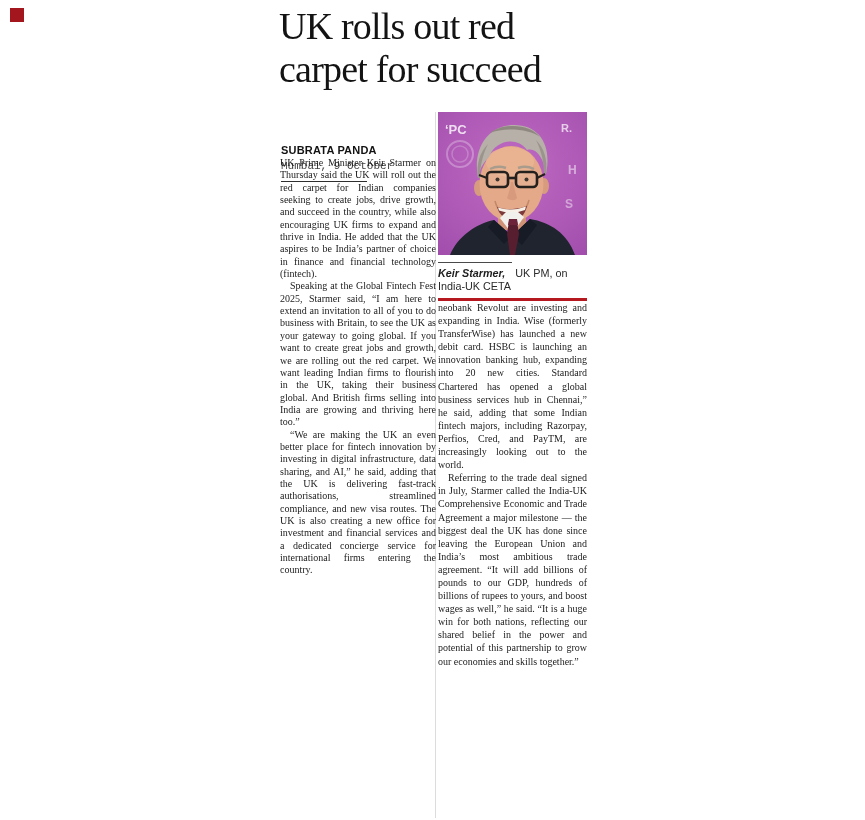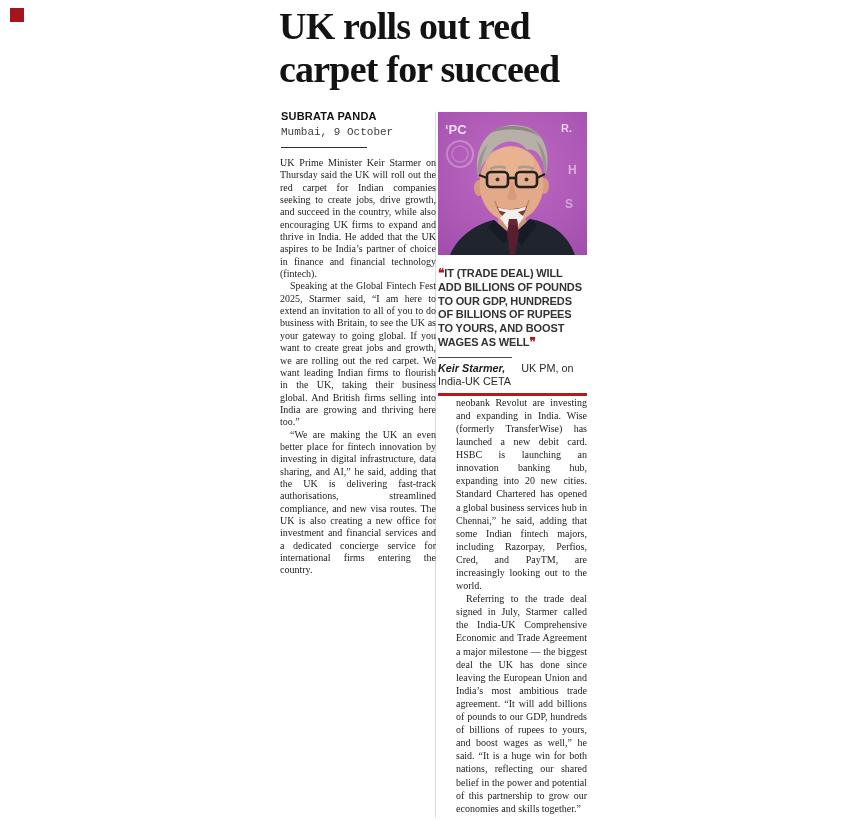--- a/index.html
+++ b/index.html
@@ -1,50 +1,50 @@
 <!DOCTYPE html>
 <html lang="en"><head>
 <meta charset="utf-8">
 <style>
   html,body{margin:0;padding:0;background:#fff;}
   .page{position:relative;width:865px;height:820px;background:#ffffff;overflow:hidden;
         font-family:"Liberation Serif",serif;}
   .corner-mark{position:absolute;left:10px;top:8px;width:14px;height:14px;background:#a4161d;}
 
   .headline{position:absolute;left:279px;top:5px;width:332px;}
-  .headline .hl{font-family:"Liberation Serif",serif;font-weight:700;font-size:38px;
+  .headline .hl{font-family:"Liberation Serif",serif;font-weight:400;font-size:38px;
                 line-height:43px;letter-spacing:-0.8px;color:#131313;}
 
   .byline{position:absolute;left:281px;top:110px;}
   .author{font-family:"Liberation Sans",sans-serif;font-weight:700;font-size:11px;
-          line-height:13px;color:#121212;letter-spacing:.2px;}
+          line-height:13px;color:#121212;letter-spacing:.2px;margin-top:34px;}
   .dateline{font-family:Liberation Mono, monospace;font-size:11px;line-height:14px;
             color:#3f3f3f;margin-top:2px;}
   .byline-rule{width:86px;height:1px;background:#2e2e2e;margin-top:8px;}
 
   .col{position:absolute;color:#1b1b1b;text-align:justify;}
   .col p{margin:0;font-size:10px;line-height:12.35px;}
   .col1{left:280px;top:157px;width:156px;}
   .col2{left:438px;top:112px;width:149px;}
-  .col2 p{line-height:13.1px;margin-left:18px;}
+  .col2 p{line-height:13.1px;}
   .col p.ind{text-indent:10px;}
   .col-rule{position:absolute;left:435px;top:112px;width:1px;height:706px;background:#dcdcdc;}
 
   .photo{width:149px;height:143px;display:block;}
 
   .quote{margin-top:12px;font-family:"Liberation Sans",sans-serif;font-weight:700;
          font-size:11px;line-height:13.8px;letter-spacing:-0.1px;color:#333333;
          text-align:left;word-spacing:-0.2px;}
   .qmark{color:#b5191f;font-size:12px;}
 
   .attr-sep{width:74px;height:1px;background:#4a4a4a;margin-top:7px;}
   .attr{font-family:"Liberation Sans",sans-serif;font-size:10.8px;line-height:13px;
         color:#1e1e1e;margin-top:4px;text-align:left;}
   .attr .nm{font-weight:700;font-style:italic;}
-  .attr .rl{margin-left:16px;color:#2a2a2a;}
+  .attr .rl{margin-left:10px;color:#2a2a2a;}
   .accent-rule{height:3px;background:#b5191f;margin-top:5px;}
   .body-start{margin-top:13px;}
 </style>
 </head>
 <body>
 
 <div class="page">
 
   <div class="corner-mark"></div>
 
@@ -108,23 +108,20 @@
         <path d="M60,95.5 Q74,100 88,94.5 L87,98 Q74,103 61,98.5 Z" fill="#f6f0e8"></path>
         <path d="M12,143 C20,124 38,112 56,108 L74,124 L92,107 C112,110 130,122 137,143 Z" fill="#20242f"></path>
         <path d="M56,108 L74,124 L66,132 L50,115 Z" fill="#171b25"></path>
         <path d="M92,107 L74,124 L84,133 L99,113 Z" fill="#171b25"></path>
         <path d="M62,106 L74,122 L86,105 L80,100 L68,100 Z" fill="#f2f0ec"></path>
         <path d="M71,109 L79,109 L81,122 L77,143 L72,143 L69,122 Z" fill="#571e30"></path>
         <path d="M71,107 L79,107 L80,113 L70,113 Z" fill="#6b2439"></path>
       </g>
     </svg>
 
-    <div class="quote">
-      <span class="qmark">❝</span><span>IT (TRADE DEAL) WILL ADD BILLIONS OF POUNDS TO OUR GDP, HUNDREDS OF BILLIONS OF RUPEES TO YOURS, AND BOOST WAGES AS WELL</span><span class="qmark">❞</span>
-    </div>
 
     <div class="attr-sep"></div>
     <div class="attr">
       <span class="nm">Keir Starmer,</span><span class="rl">UK PM, on India-UK CETA</span>
     </div>
     <div class="accent-rule"></div>
 
     <p class="body-start">neobank Revolut are investing and expanding in India. Wise (formerly TransferWise) has launched a new debit card. HSBC is launching an innovation banking hub, expanding into 20 new cities. Standard Chartered has opened a global business services hub in Chennai,” he said, adding that some Indian fintech majors, including Razorpay, Perfios, Cred, and PayTM, are increasingly looking out to the world.</p>
     <p class="ind">Referring to the trade deal signed in July, Starmer called the India-UK Comprehensive Economic and Trade Agreement a major milestone — the biggest deal the UK has done since leaving the European Union and India’s most ambitious trade agreement. “It will add billions of pounds to our GDP, hundreds of billions of rupees to yours, and boost wages as well,” he said. “It is a huge win for both nations, reflecting our shared belief in the power and potential of this partnership to grow our economies and skills together.”</p>
   </div>

